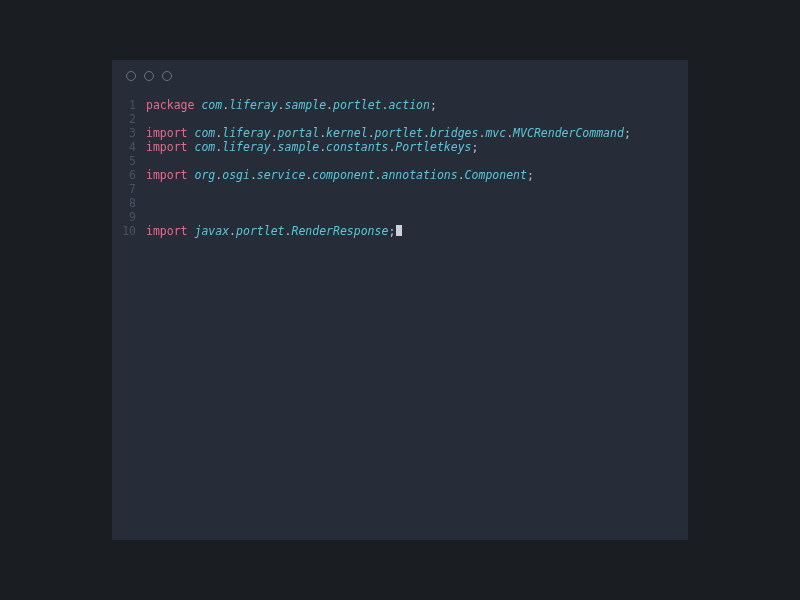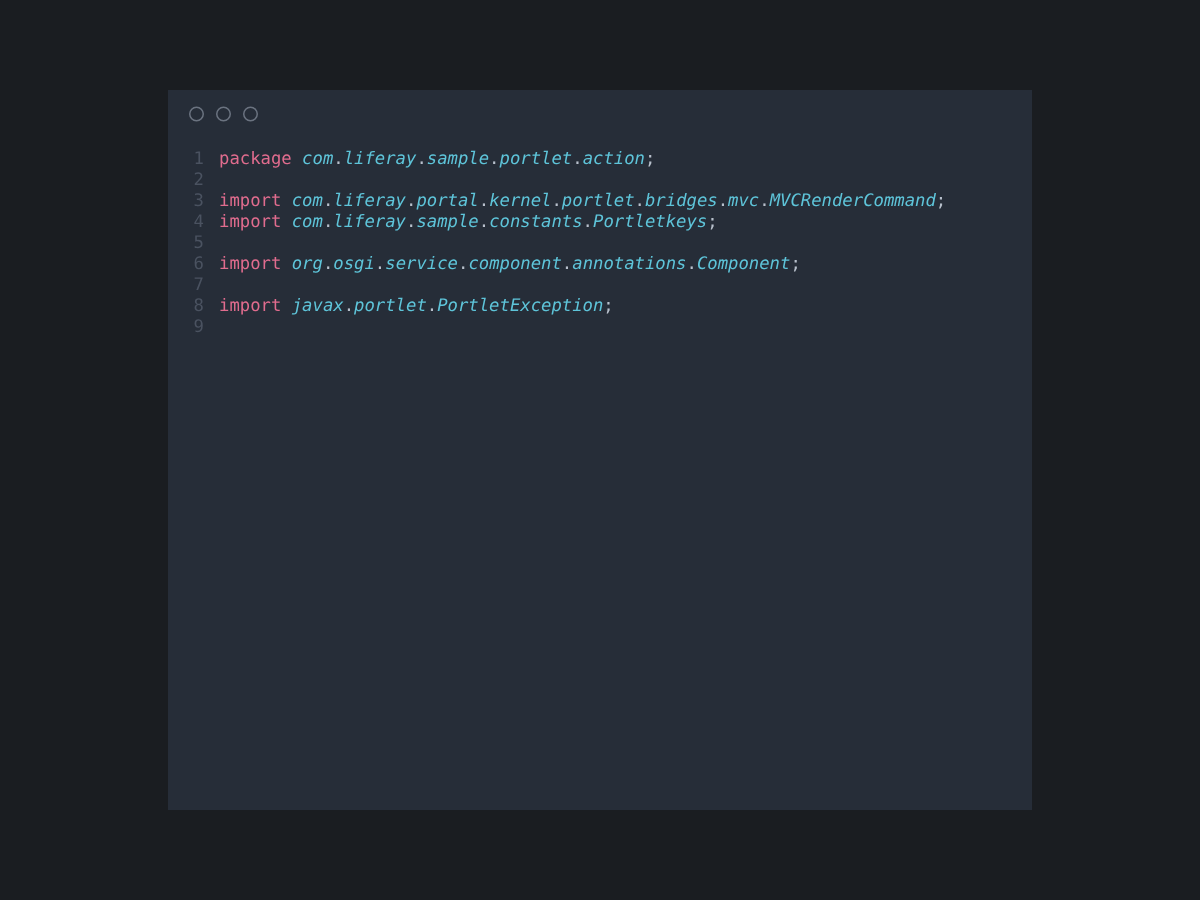--- a/index.html
+++ b/index.html
@@ -105,19 +105,22 @@
       <div class="line">
         <span class="gutter">6</span>
         <span class="code"><span class="kw">import</span> <span class="pkg">org</span><span class="punct">.</span><span class="pkg">osgi</span><span class="punct">.</span><span class="pkg">service</span><span class="punct">.</span><span class="pkg">component</span><span class="punct">.</span><span class="pkg">annotations</span><span class="punct">.</span><span class="pkg">Component</span><span class="punct">;</span></span>
       </div>
       <div class="line">
         <span class="gutter">7</span>
         <span class="code"></span>
       </div>
       <div class="line">
         <span class="gutter">8</span>
-        <span class="code"><span class="kw">import</span> <span class="pkg">javax</span><span class="punct">.</span><span class="pkg">portlet</span><span class="punct">.</span><span class="pkg">PortletException</span><span class="punct">;</span></span>
       </div>
       <div class="line">
         <span class="gutter">9</span>
+      </div>
+      <div class="line">
+        <span class="gutter">10</span>
+        <span class="code"><span class="kw">import</span> <span class="pkg">javax</span><span class="punct">.</span><span class="pkg">portlet</span><span class="punct">.</span><span class="pkg">RenderResponse</span><span class="punct">;</span><span class="cursor"></span></span>
       </div>
     </div>
 </div>
 
 </body></html>

